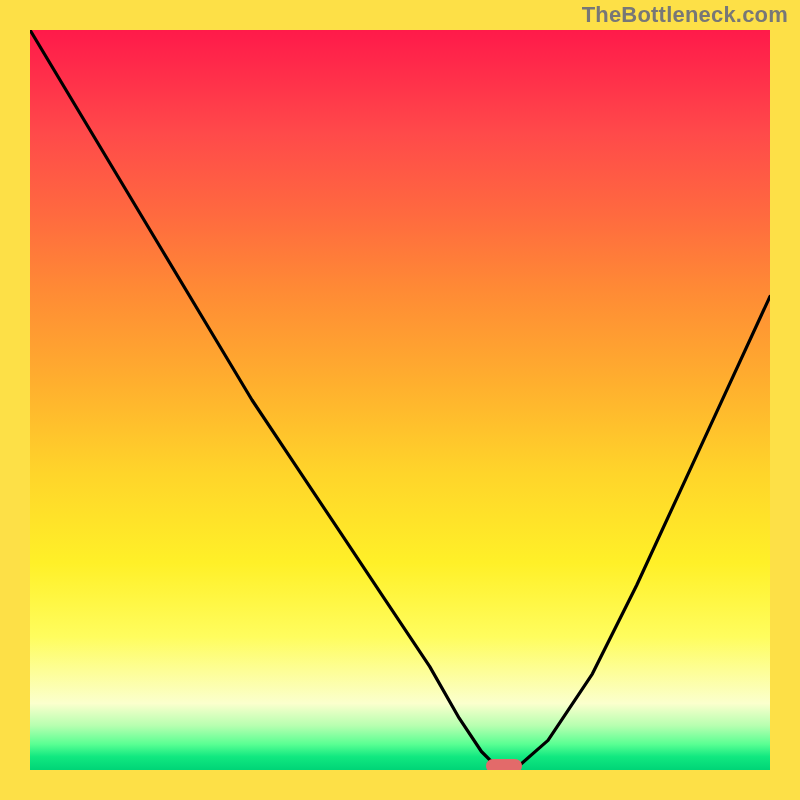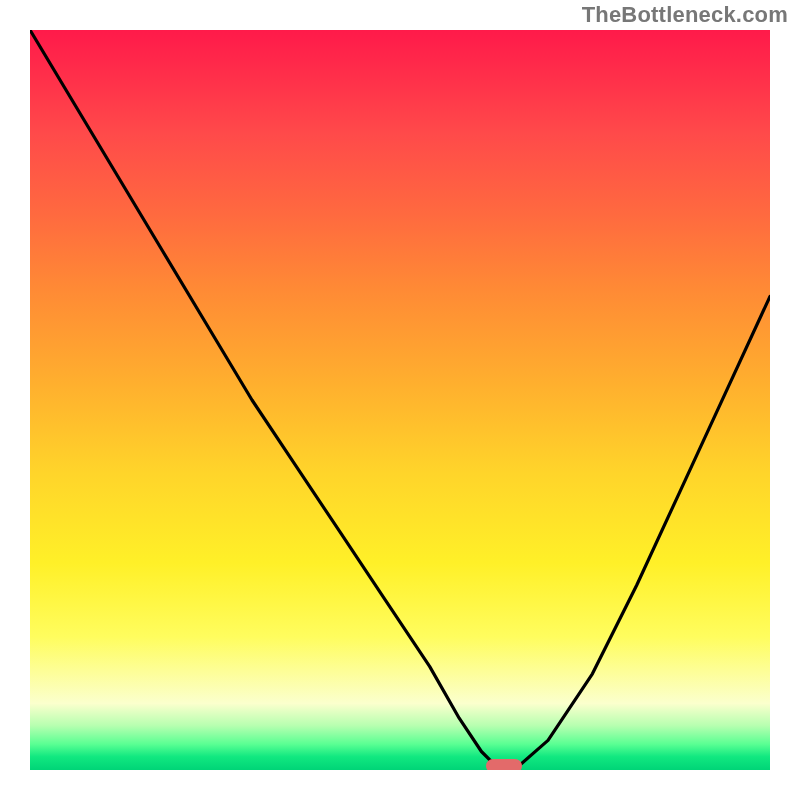--- a/index.html
+++ b/index.html
@@ -8,21 +8,21 @@
     width: 800px;
     height: 800px;
     background: #000;
     overflow: hidden;
     font-family: Arial, Helvetica, sans-serif;
   }
   .frame {
     position: relative;
     width: 800px;
     height: 800px;
-    background: #ffffff;
+    background: #fde047;
   }
   .watermark {
     position: absolute;
     top: 2px;
     right: 12px;
     color: #777;
     font-size: 22px;
     font-weight: 600;
     letter-spacing: 0.2px;
     user-select: none;

